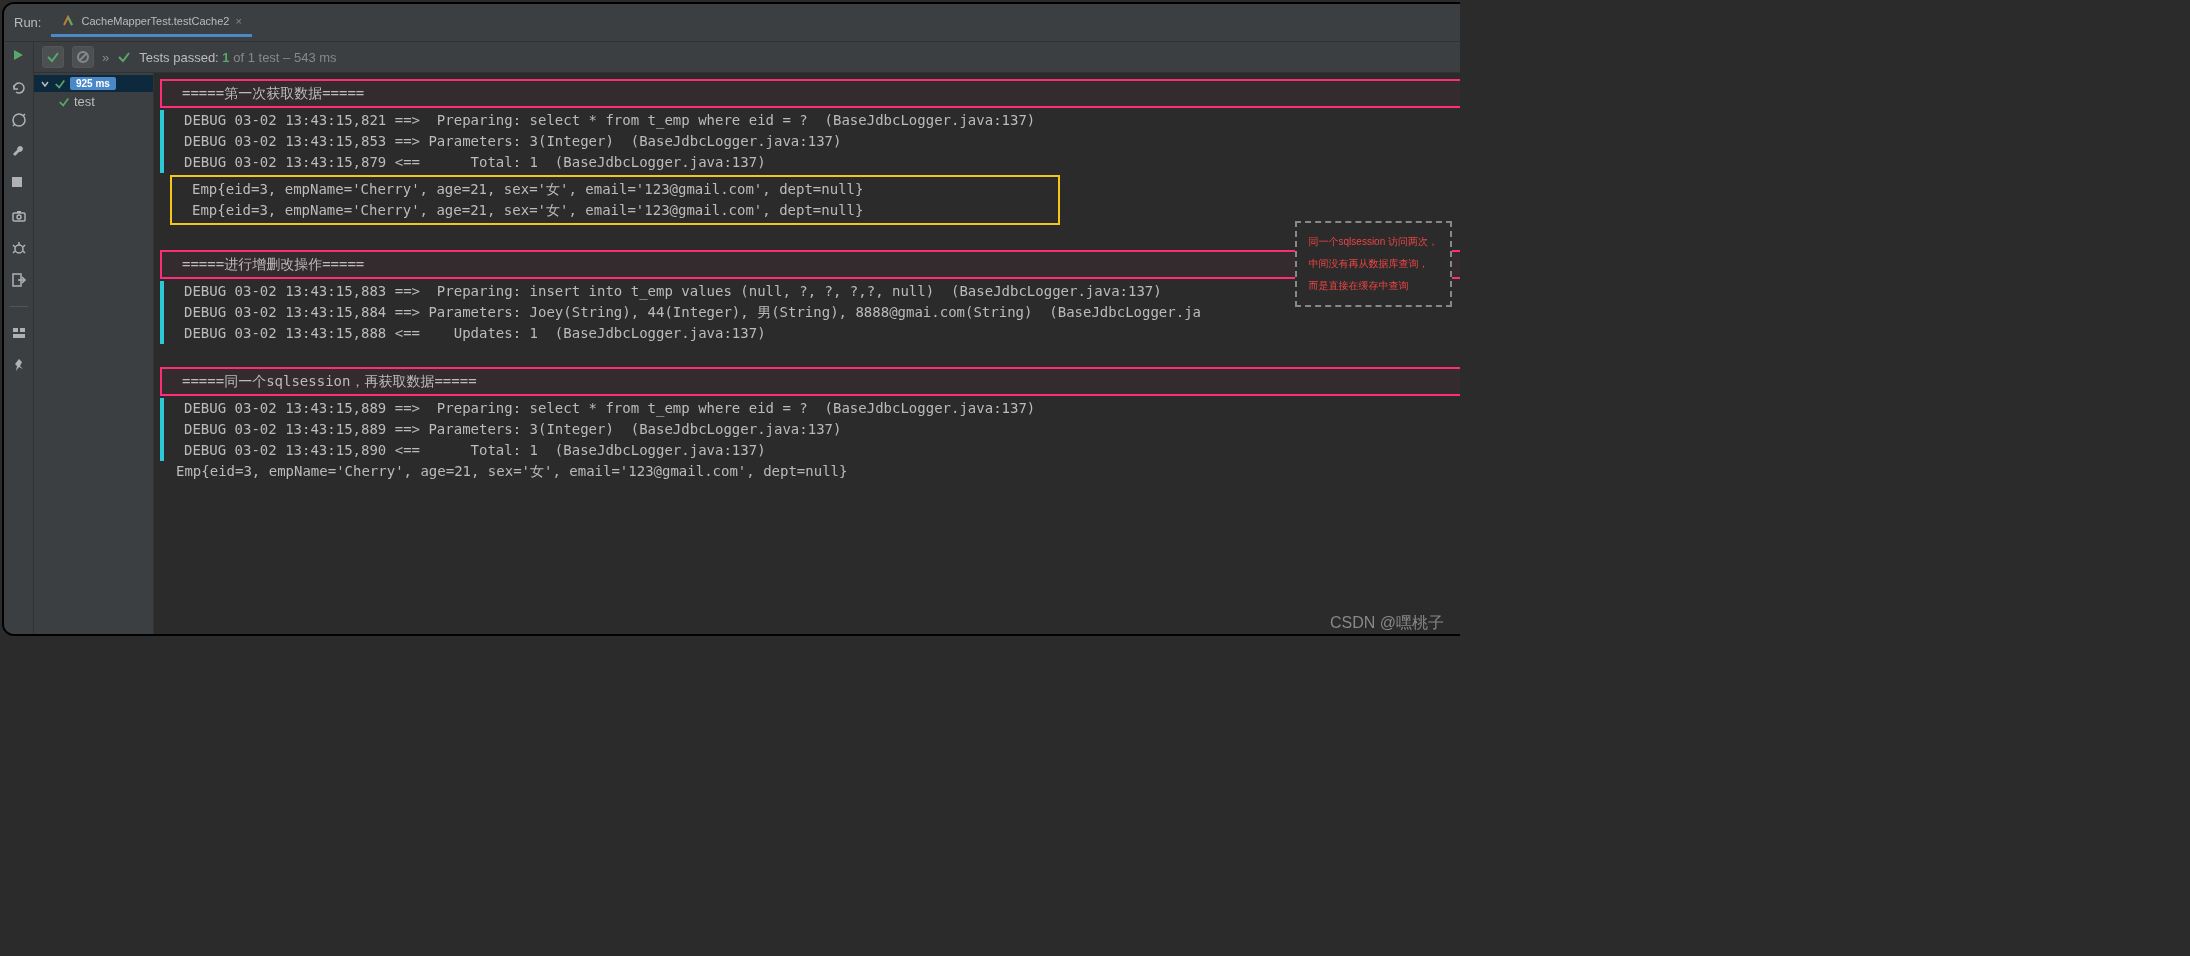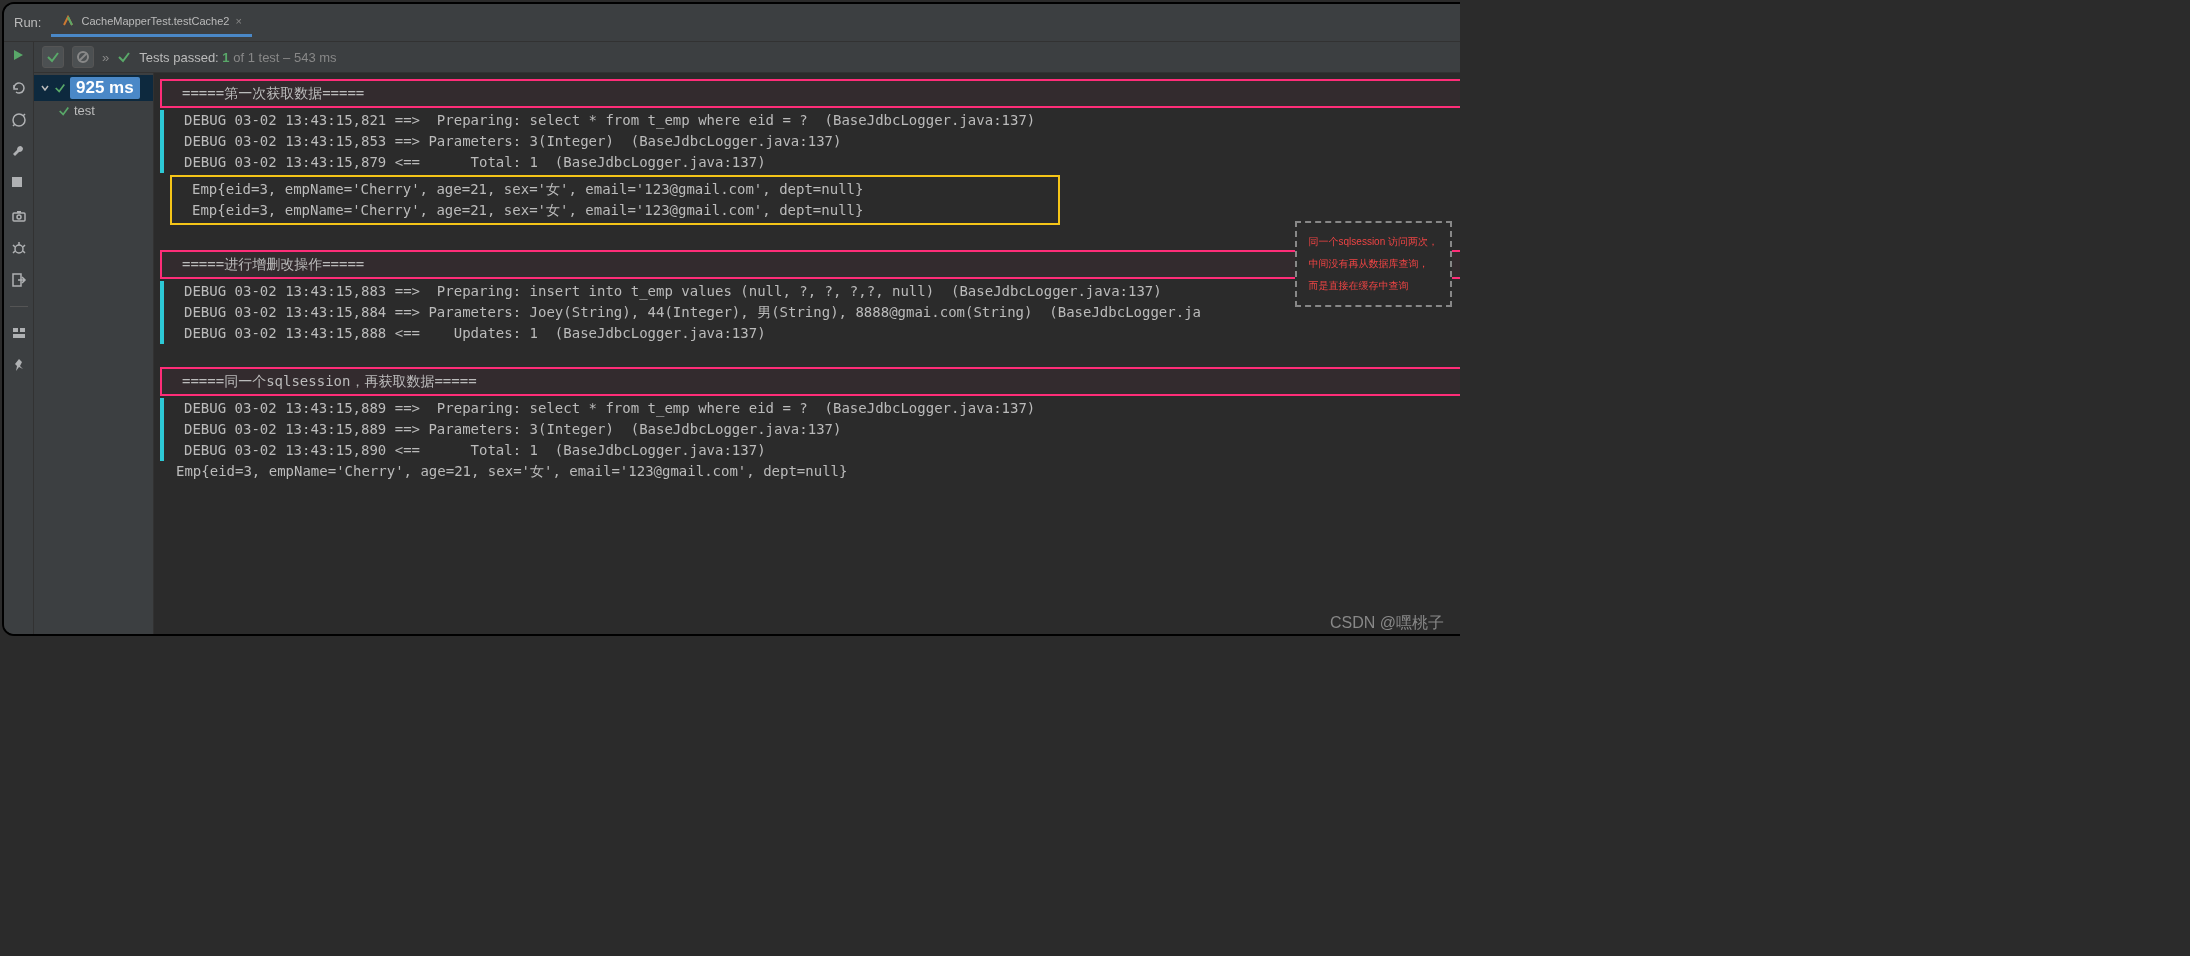--- a/index.html
+++ b/index.html
@@ -18,21 +18,21 @@
 .toolbar .check-box { width: 22px; height: 22px; border: 1px solid #555; border-radius: 3px; display: flex; align-items: center; justify-content: center; background: #4c5052; }
 .toolbar .slash-box { width: 22px; height: 22px; border: 1px solid #555; border-radius: 3px; display: flex; align-items: center; justify-content: center; background: #4c5052; }
 .chevrons { color: #888; }
 .tests-label { color: #bbbbbb; }
 .tests-passed { color: #59a869; font-weight: 600; }
 .tests-grey { color: #888; }
 .body-area { display: flex; flex: 1; overflow: hidden; }
 .tree { width: 120px; background: #3c3f41; border-right: 1px solid #323232; padding-top: 2px; font-family: -apple-system, sans-serif; font-size: 13px; }
 .tree-row { display: flex; align-items: center; padding: 2px 6px; gap: 4px; }
 .tree-row.sel { background: #0d293e; }
-.tree-time { background: #4a88c7; color: #fff; padding: 1px 6px; border-radius: 2px; font-weight: 600; font-size: 17px; }
+.tree-time { background: #4a88c7; color: #fff; padding: 1px 6px; border-radius: 2px; font-weight: 600; font-size: 10px; }
 .console { flex: 1; background: #2b2b2b; padding: 4px 10px 10px 4px; overflow: hidden; position: relative; font-size: 14px; line-height: 21px; }
 .logline { white-space: pre; color: #bbbbbb; padding-left: 12px; }
 .blank { height: 21px; }
 .hl-pink { border: 2px solid #ff2d78; background: rgba(255,45,120,0.04); padding: 2px 8px; margin: 2px 0 2px 2px; }
 .hl-yellow { border: 2px solid #f5c518; padding: 2px 8px; margin: 2px 0 2px 6px; display: inline-block; }
 .vbar-cyan { border-left: 4px solid #2dc9d6; padding-left: 8px; margin-left: 2px; }
 .annotation { position: absolute; top: 148px; right: 24px; border: 2px dashed #888; padding: 8px 12px; color: #ef4444; font-family: -apple-system, 'PingFang SC', sans-serif; font-size: 10px; line-height: 22px; background: #2b2b2b; }
 .watermark { position: absolute; bottom: 4px; right: 16px; color: #888; font-family: -apple-system, sans-serif; font-size: 16px; }
 svg { display: block; }
 </style>

